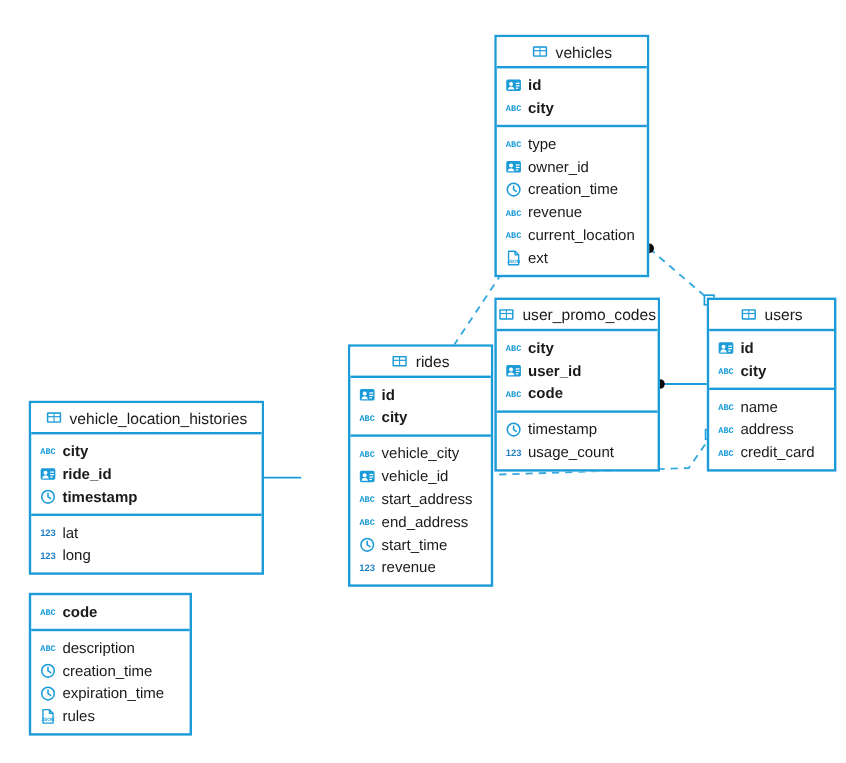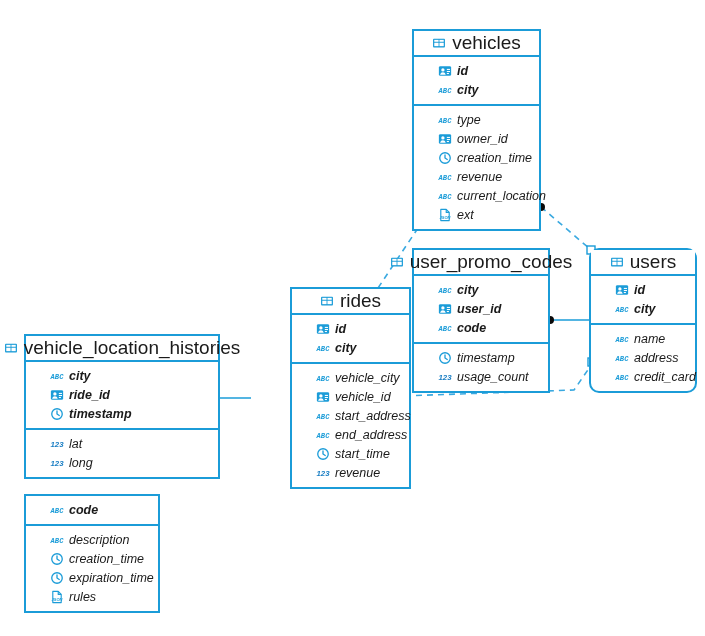--- a/index.html
+++ b/index.html
@@ -21,30 +21,29 @@
   }
   .tbl-header{
     display:flex;align-items:center;justify-content:center;
     gap:6px;
     height:24px;
     border-bottom:2px solid #1b9cd8;
     background:#ffffff;
     padding:0 8px;
   }
   .tbl-title{
-    font-size:19px;color:#1a1a1a;white-space:nowrap;
+    font-size:13px;color:#1a1a1a;white-space:nowrap;
   }
   .section{padding:4px 0 5px 0;}
   .section.keys{border-bottom:2px solid #1b9cd8;}
   .field-row{
     display:flex;align-items:center;gap:5px;
     height:19px;
-    padding:0 24px;
+    padding:0 7px;
     white-space:nowrap;
-    font-style:italic;
   }
   .field-name{font-size:12.5px;color:#1a1a1a;}
   .field-row.pk .field-name{font-weight:bold;}
 
   
   .ico{width:14px;height:14px;flex:0 0 14px;display:block;}
 
   
   .dot{fill:#0a0a0a;}
   .sq{fill:#ffffff;stroke:#1b9cd8;stroke-width:1.4;}
@@ -192,21 +191,21 @@
           <span class="field-name">timestamp</span>
         </div>
         <div class="field-row">
           <svg viewBox="0 0 16 16" class="ico">
             <text x="8" y="11.4" text-anchor="middle" fill="#1b7fc4" font-size="9" font-family="&quot;Liberation Sans&quot;, sans-serif" font-weight="bold">123</text>
           </svg>
           <span class="field-name">usage_count</span>
         </div>
       </div>
     </div>
-    <div class="table-node" style="left: 589px; top: 248px; width: 108px; border-radius: 10px;">
+    <div class="table-node" style="left: 589px; top: 248px; width: 108px;">
       <div class="tbl-header">
         <svg viewBox="0 0 16 16" class="ico">
           <rect x="1.2" y="3" width="13.6" height="10" rx="1" fill="#1b9cd8"></rect>
           <rect x="2.6" y="4.4" width="4.9" height="2.2" fill="#ffffff"></rect>
           <rect x="8.5" y="4.4" width="4.9" height="2.2" fill="#ffffff"></rect>
           <rect x="2.6" y="7.7" width="4.9" height="3.9" fill="#ffffff"></rect>
           <rect x="8.5" y="7.7" width="4.9" height="3.9" fill="#ffffff"></rect>
         </svg>
         <span class="tbl-title">users</span>
       </div>

